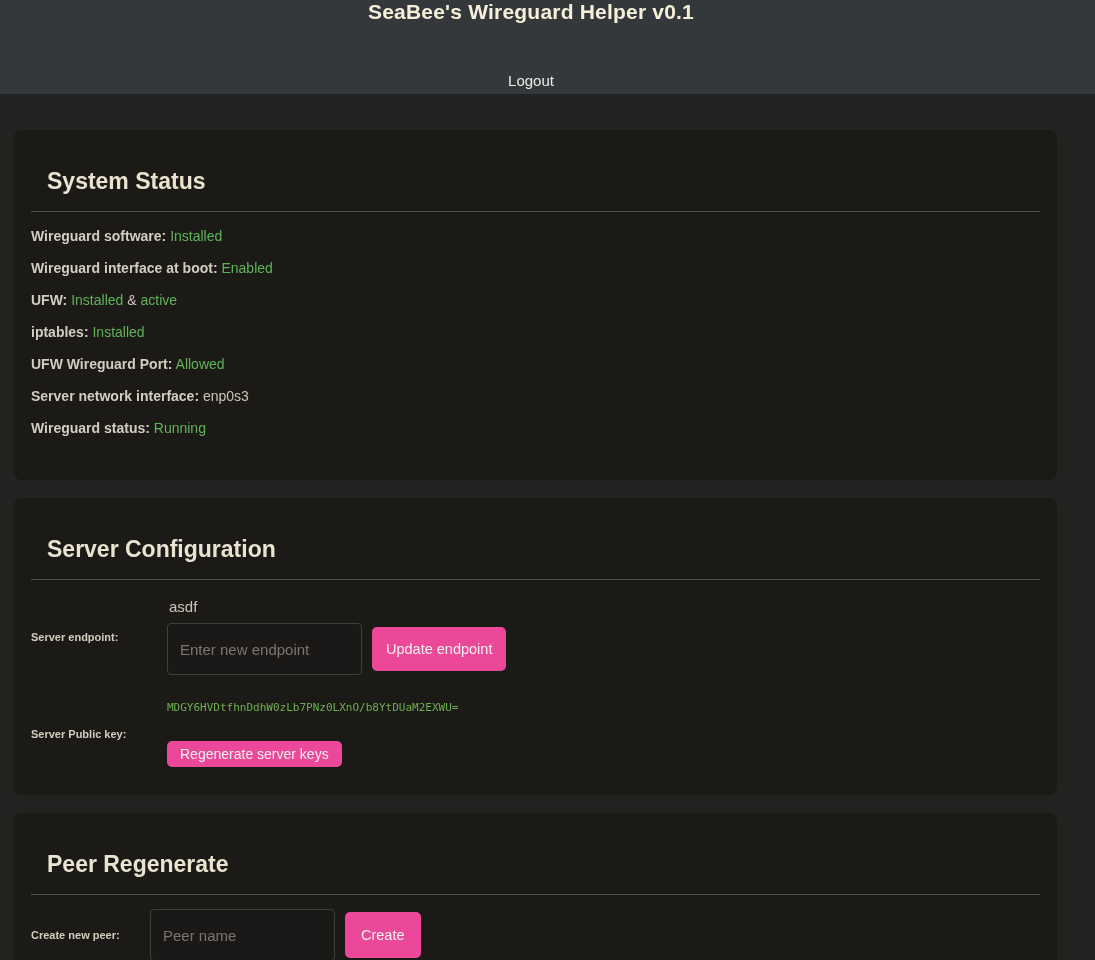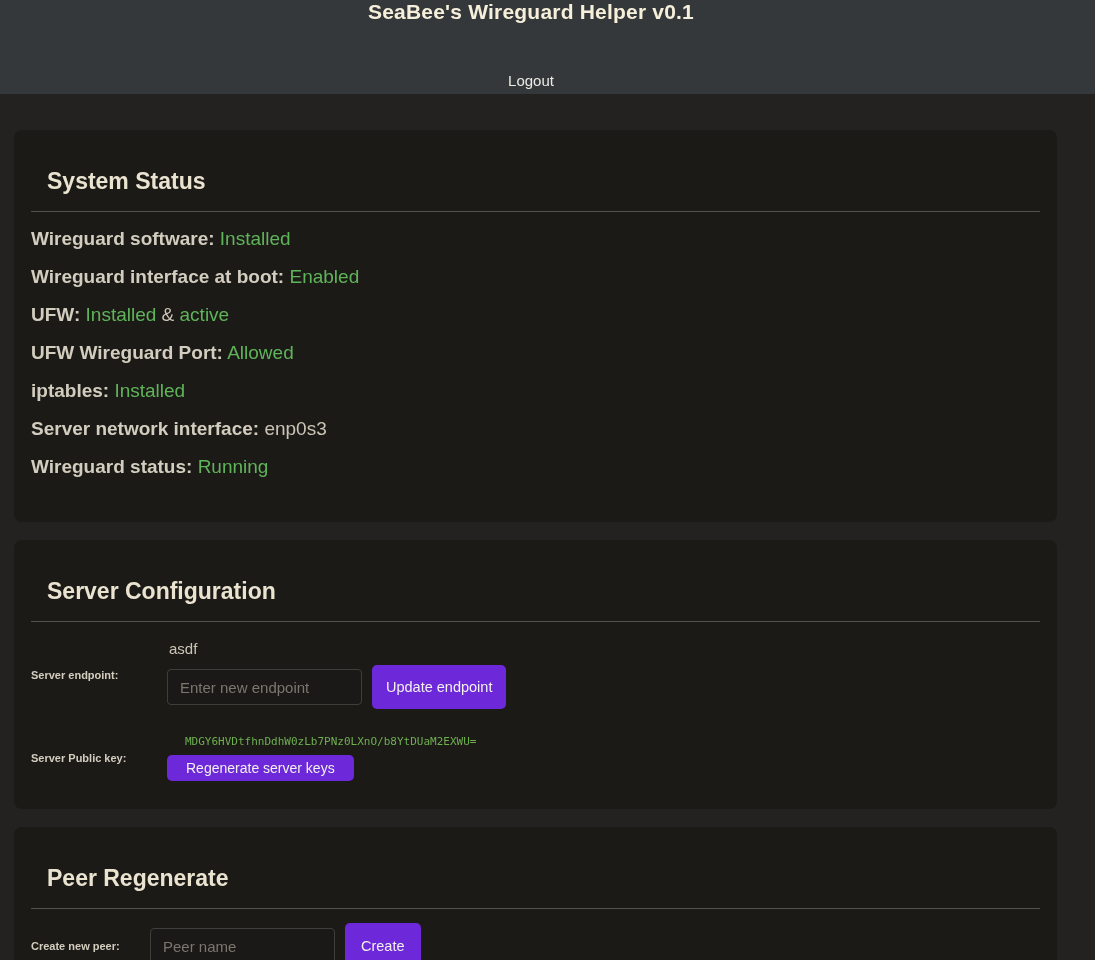--- a/index.html
+++ b/index.html
@@ -47,63 +47,63 @@
     font-size: 23px;
     font-weight: bold;
     color: #eae3d0;
   }
   .section-divider {
     border: none;
     border-top: 1px solid #53524f;
     margin: 13px 0 4px 0;
   }
   
-  .status-line { margin: 16px 0; font-size: 19px; }
+  .status-line { margin: 16px 0; font-size: 14px; }
   .status-line strong { color: #d3cdbf; }
   .status-line .ok { color: #5fb45a; }
   .status-line .plain { color: #cbc5b6; }
   
   .form-row { display: flex; align-items: center; margin-top: 18px; }
   .form-row + .form-row { margin-top: 26px; }
   .form-label {
     width: 136px; flex-shrink: 0;
     font-weight: bold; font-size: 11px;
     color: #d3cdbf;
   }
   .form-content { display: flex; flex-direction: column; }
   .current-value { font-size: 15px; color: #cbc5b6; margin: 0 0 8px 2px; }
   .inline-controls { display: flex; align-items: center; }
   .text-input {
-    width: 195px; height: 36px;
+    width: 195px; height: 52px;
     background: #1b1917;
     border: 1px solid #403e3a;
     border-radius: 4px;
     padding: 6px 12px;
     color: #d3cdbf;
     font-size: 15px;
     font-family: "Liberation Sans", sans-serif;
   }
   .text-input::placeholder { color: #7b776f; }
   .btn {
-    background: #6d28d9;
+    background: #ec4899;
     color: #f2f1ee;
     border: none;
     border-radius: 5px;
     cursor: pointer;
     font-family: "Liberation Sans", sans-serif;
   }
   .btn-update { margin-left: 10px; padding: 14px 14px; font-size: 14.5px; }
-  .btn-regen  { padding: 5px 19px; font-size: 14px; align-self: flex-start; }
+  .btn-regen  { padding: 5px 13px; font-size: 14px; align-self: flex-start; margin-top: 20px; }
   .btn-create { margin-left: 10px; padding: 15px 16px; font-size: 14.5px; }
   .mono-key {
     font-family: "DejaVu Sans Mono", monospace;
     font-size: 11px;
     letter-spacing: 0;
   }
-  .server-key { color: #6eaf50; margin: 0 0 7px 18px; }
+  .server-key { color: #6eaf50; margin: 0 0 7px 0; }
   
   .create-row { display: flex; align-items: center; margin-top: 14px; }
   .create-row .form-label { width: 119px; }
   .peer-input { width: 185px; }
   .peer-list { margin-top: 20px; }
   .peer-entry {
     background: #201e1b;
     border-left: 4px solid #4a6e7e;
     padding: 14px 18px 30px 14px;
   }
@@ -122,22 +122,22 @@
 
 <div class="container">
 
   <section class="card">
     <h2 class="card-title">System Status</h2>
     <hr class="section-divider">
     <div>
         <p class="status-line"><strong>Wireguard software:</strong> <span class="ok">Installed</span></p>
         <p class="status-line"><strong>Wireguard interface at boot:</strong> <span class="ok">Enabled</span></p>
         <p class="status-line"><strong>UFW:</strong> <span class="ok">Installed</span><span class="plain"> &amp; </span><span class="ok">active</span></p>
+        <p class="status-line"><strong>iptables:</strong> <span class="ok">Installed</span></p>
         <p class="status-line"><strong>UFW Wireguard Port:</strong> <span class="ok">Allowed</span></p>
-        <p class="status-line"><strong>iptables:</strong> <span class="ok">Installed</span></p>
         <p class="status-line"><strong>Server network interface:</strong> <span class="plain">enp0s3</span></p>
         <p class="status-line"><strong>Wireguard status:</strong> <span class="ok">Running</span></p>
       </div>
   </section>
 
   <section class="card">
     <h2 class="card-title">Server Configuration</h2>
     <hr class="section-divider">
 
     <div class="form-row">

